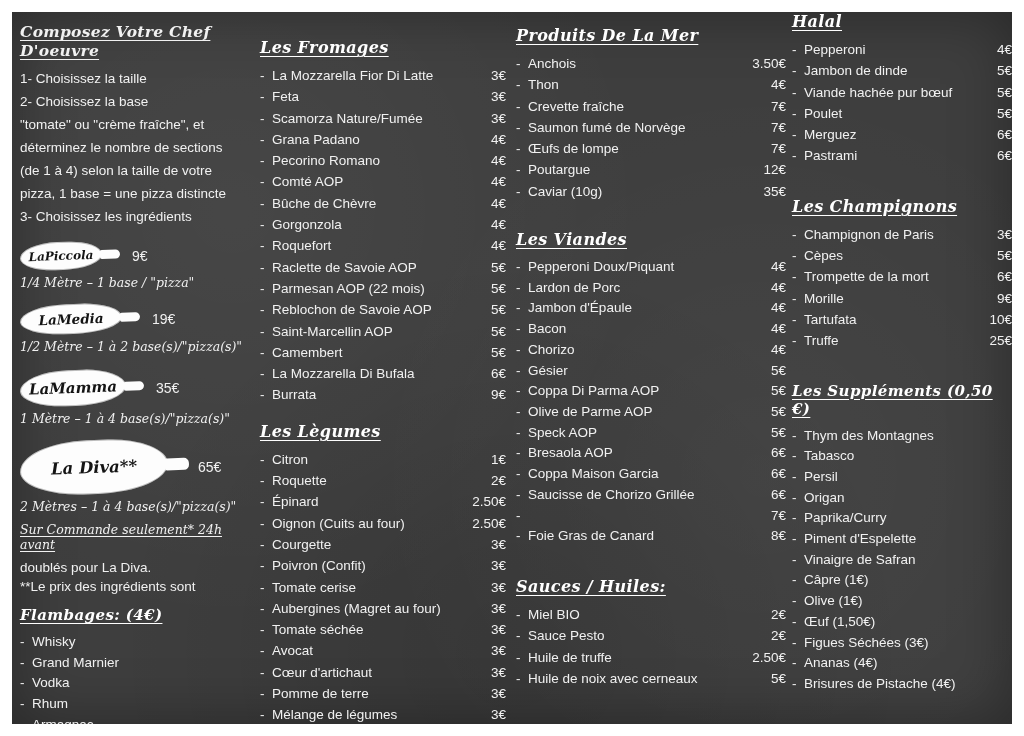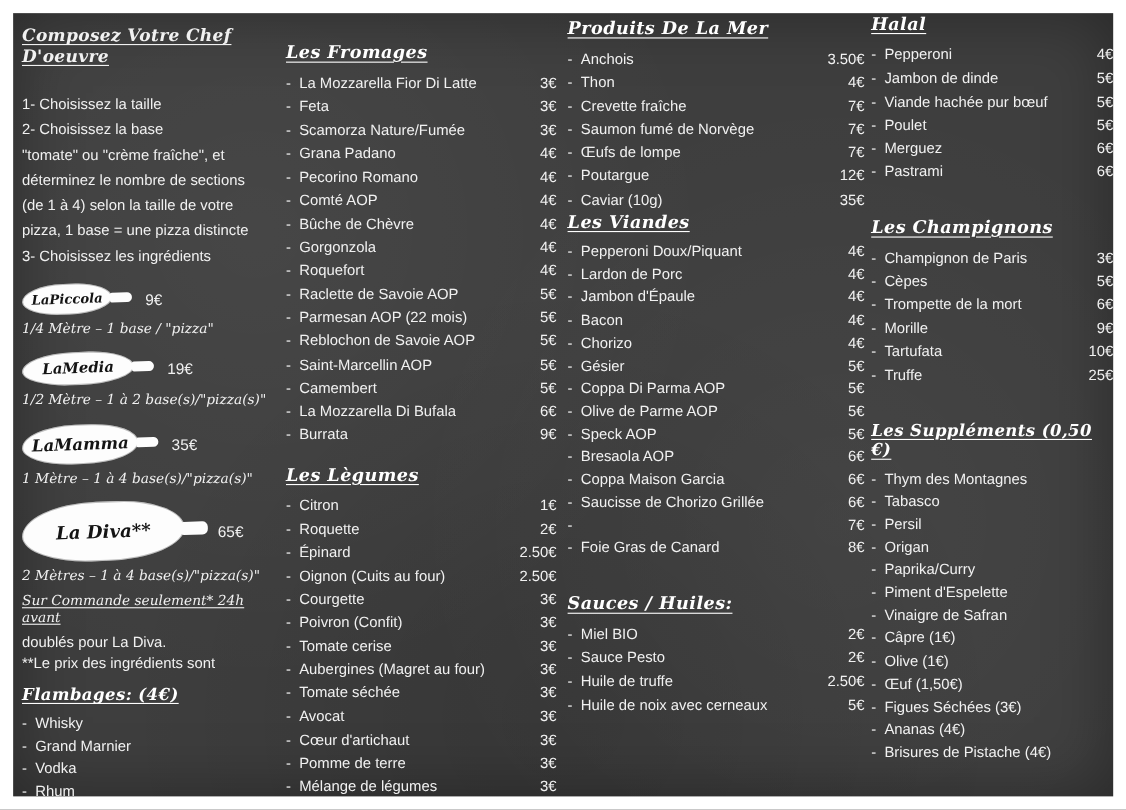--- a/index.html
+++ b/index.html
@@ -10,40 +10,40 @@
       radial-gradient(circle at 22% 28%, rgba(255,255,255,0.045), transparent 45%),
       radial-gradient(circle at 75% 65%, rgba(255,255,255,0.035), transparent 45%),
       radial-gradient(circle at 50% 90%, rgba(0,0,0,0.12), transparent 50%),
       #3e3e3e;
     box-shadow: inset 0 0 60px rgba(0,0,0,0.35);
     font-family:"Liberation Sans", sans-serif;
   }
   .col{position:absolute;top:0;height:720px;box-sizing:border-box;}
   .col1{left:8px;width:236px;padding-top:10px;}
   .col2{left:248px;width:246px;padding-top:26px;}
-  .col3{left:504px;width:270px;padding-top:4px;}
+  .col3{left:504px;width:270px;padding-top:14px;}
   .col4{left:780px;width:220px;}
 
   .sec-title{
     font-family:"DejaVu Serif", serif;font-style:italic;font-weight:700;
     font-size:16px;letter-spacing:.4px;color:#ffffff;
     text-decoration:underline;text-underline-offset:3px;
     margin:0 0 8px 0;
   }
   .sec-title.small{font-size:15px;}
 
   .row{display:flex;align-items:baseline;font-size:13.5px;line-height:21.3px;white-space:nowrap;}
   .row .dash{width:12px;flex:0 0 12px;}
   .row .price{margin-left:auto;padding-left:6px;}
   .tight .row{line-height:20.7px;}
 
   
   .main-title{font-family:"DejaVu Serif", serif;font-style:italic;font-weight:700;
     font-size:15.5px;letter-spacing:.3px;text-decoration:underline;text-underline-offset:3px;margin:0;}
-  .intro{margin-top:23px;}
+  .intro{margin-top:7px;}
   .intro div{font-size:13.5px;line-height:23px;}
 
   .size-row{display:flex;align-items:center;}
   .size-row .price-tag{font-size:14px;margin-left:30px;}
   .paddle{position:relative;background:#fdfdfd;display:flex;align-items:center;justify-content:center;
     border-radius:46% 40% 48% 42% / 55% 48% 52% 45%;
     box-shadow:0 0 0 1px rgba(0,0,0,0.25) inset;transform:rotate(-2deg);}
   .paddle::after{content:"";position:absolute;right:-18px;top:50%;transform:translateY(-50%);
     width:20px;height:9px;background:#fdfdfd;border-radius:2px 5px 5px 2px;}
   .paddle .pname{font-family:"DejaVu Serif", serif;font-style:italic;font-weight:700;color:#141414;}
@@ -330,21 +330,21 @@
             <span class="lbl">Poutargue</span>
             <span class="price">12€</span>
           </div>
           <div class="row">
             <span class="dash">-</span>
             <span class="lbl">Caviar (10g)</span>
             <span class="price">35€</span>
           </div>
         </div>
 
-      <h3 class="sec-title" style="">Les Viandes</h3>
+      <h3 class="sec-title" style="margin-top:28px;">Les Viandes</h3>
       <div class="tight">
           <div class="row">
             <span class="dash">-</span>
             <span class="lbl">Pepperoni Doux/Piquant</span>
             <span class="price">4€</span>
           </div>
           <div class="row">
             <span class="dash">-</span>
             <span class="lbl">Lardon de Porc</span>
             <span class="price">4€</span>

